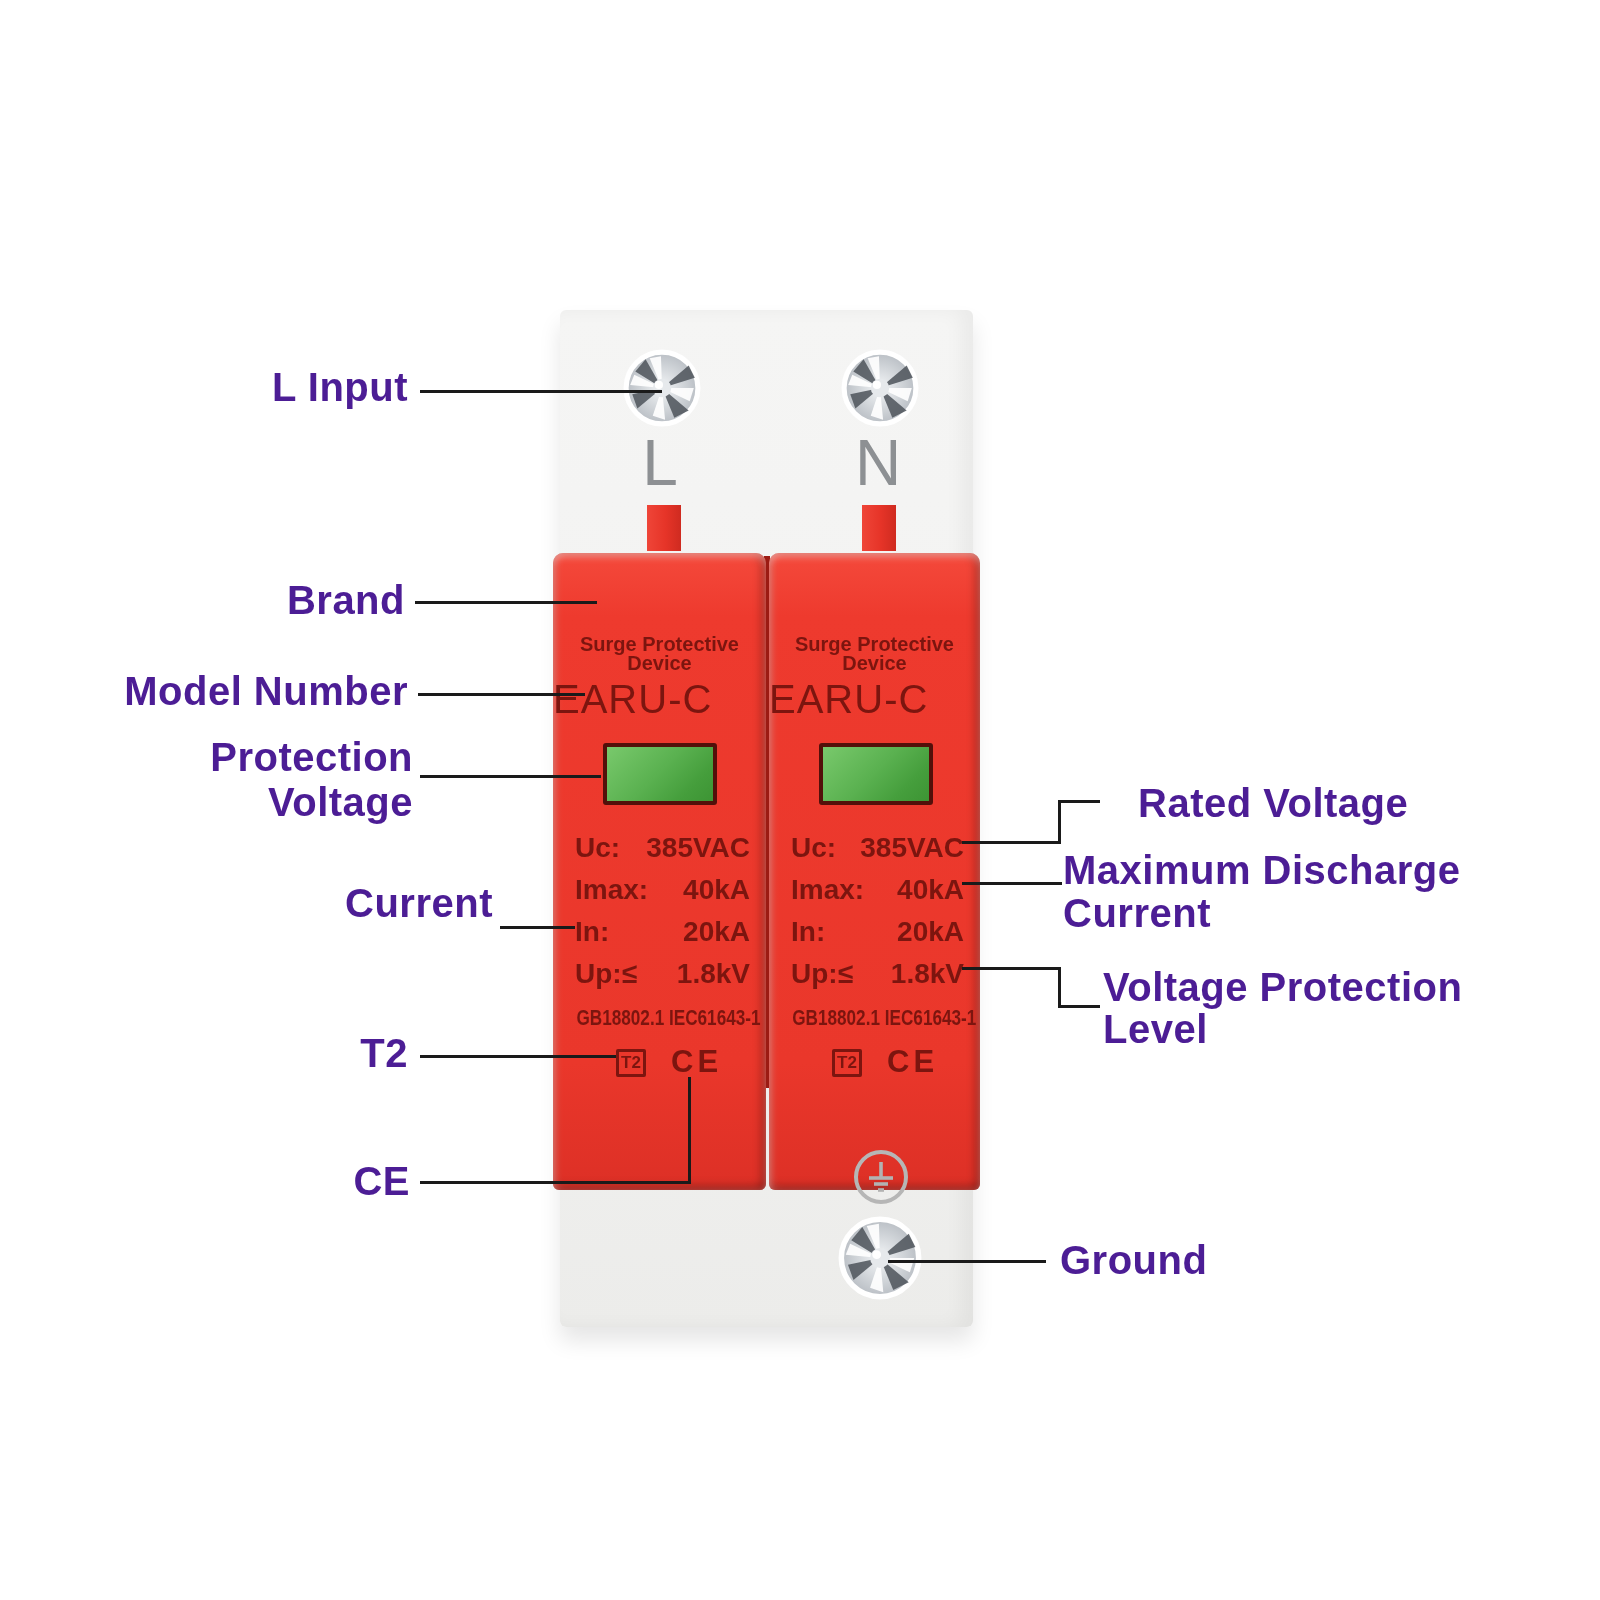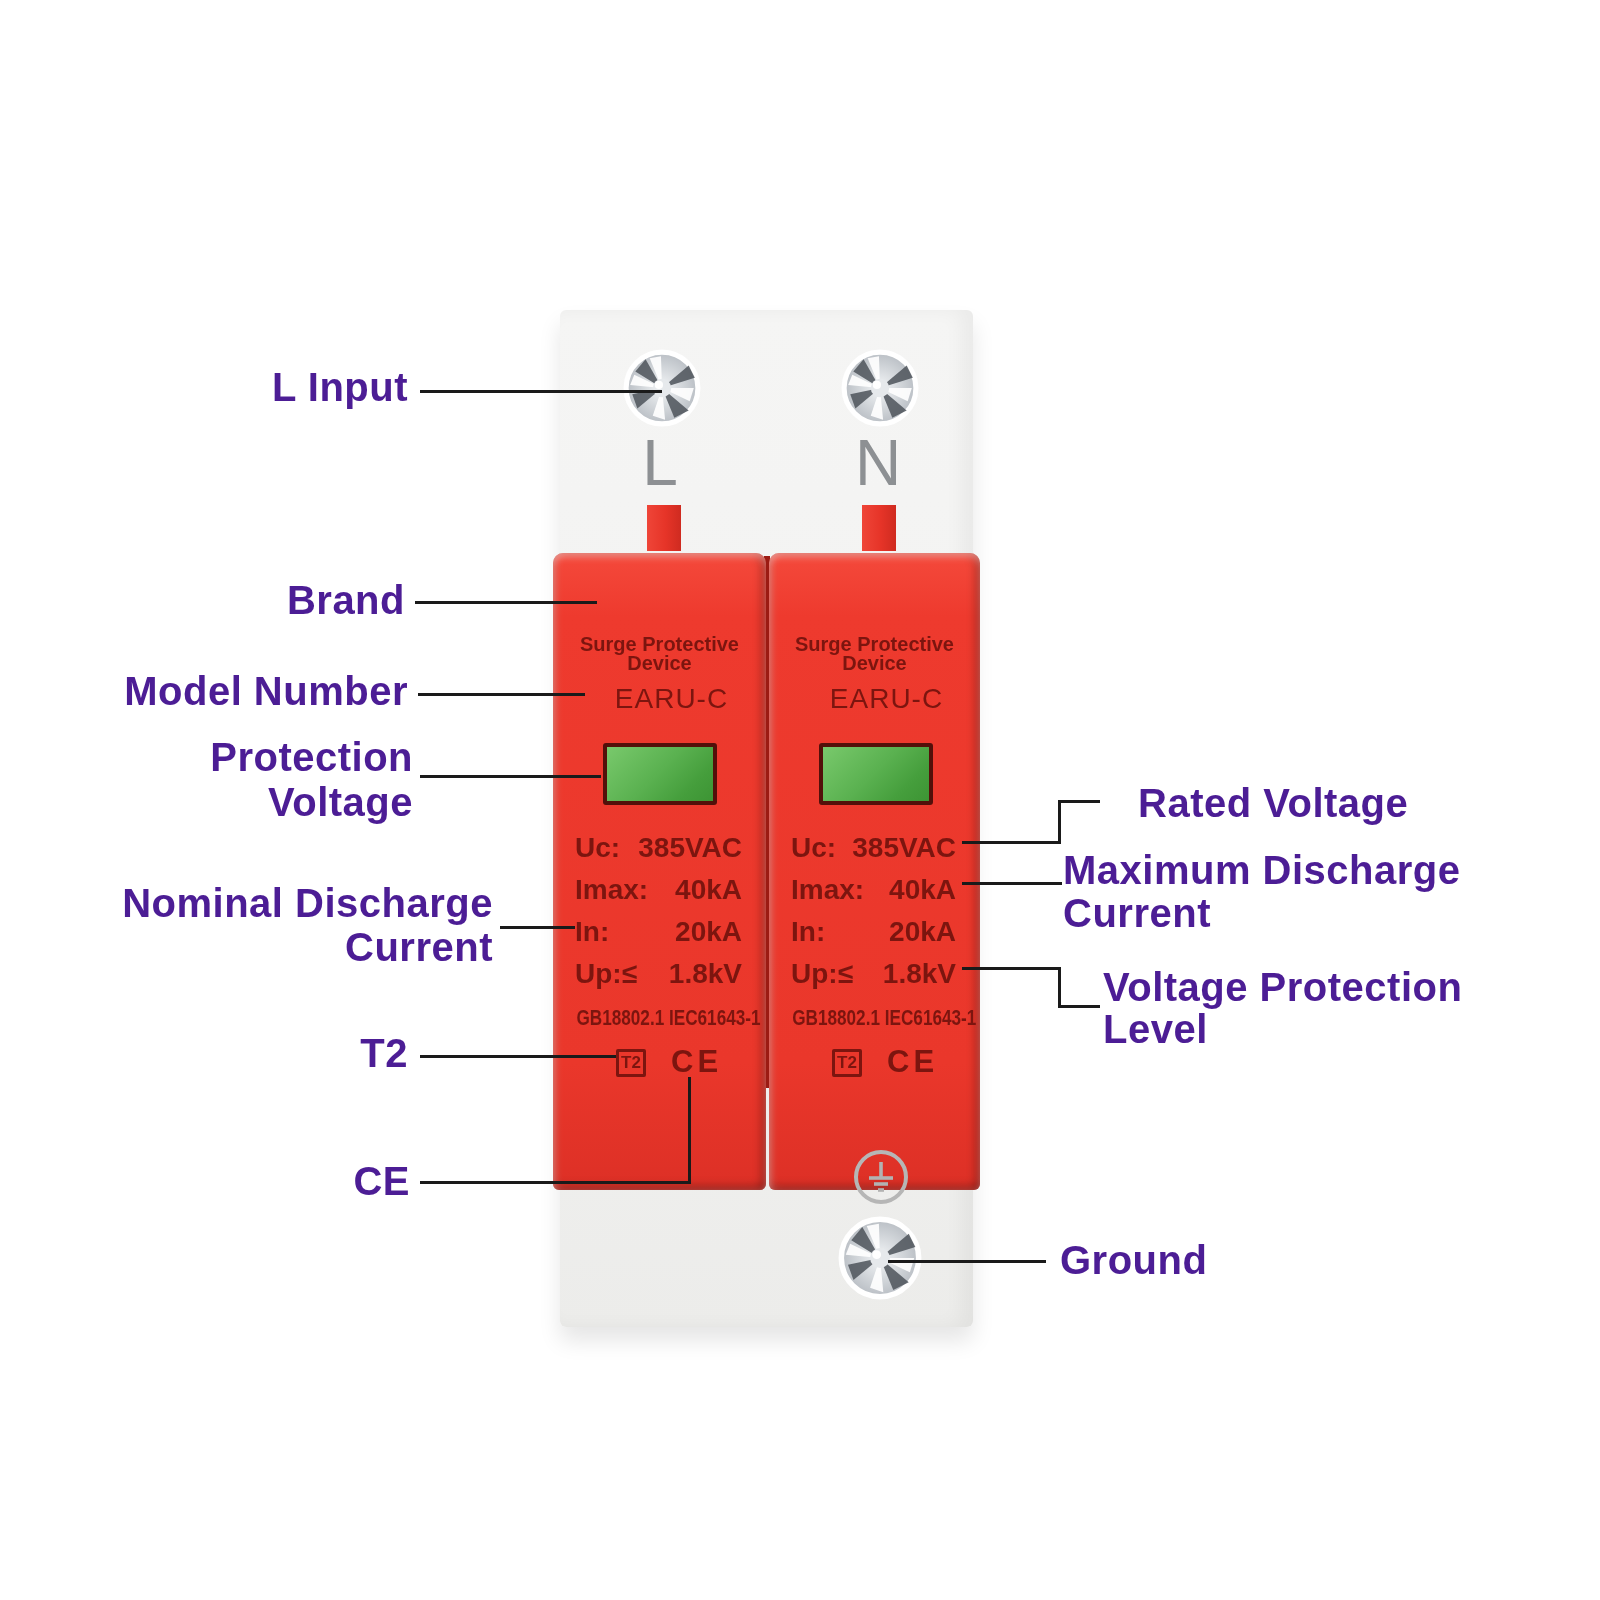--- a/index.html
+++ b/index.html
@@ -46,30 +46,30 @@
     background:linear-gradient(180deg,#f4493b 0%,#ee3a2e 10%,#ea372b 80%,#dd3026 100%);
     border-radius:10px 10px 6px 6px;
     box-shadow:inset 0 5px 6px rgba(255,255,255,0.30),
                inset 4px 0 7px rgba(255,255,255,0.18),
                inset -6px 0 9px rgba(0,0,0,0.18),
                inset 0 -5px 8px rgba(0,0,0,0.22);
     color:#7c150f;
   }
   .mod-header{position:absolute;top:82px;left:0;right:0;text-align:center;
     font-size:20px;line-height:19px;font-weight:bold;}
-  .mod-model{position:absolute;top:124px;left:0;right:0;text-align:center;
-    font-size:28px;line-height:44px;font-weight:400;letter-spacing:1px;margin-left:24px;}
+  .mod-model{position:absolute;top:124px;left:0;right:0;
+    font-size:40px;line-height:44px;font-weight:400;letter-spacing:1px;}
   .mod-window{
     position:absolute;top:190px;left:50px;width:114px;height:62px;box-sizing:border-box;
     border:4px solid #53100a;border-radius:3px;
     background:linear-gradient(135deg,#79c96c 0%,#5ab150 48%,#459e3c 78%,#3d9434 100%);
   }
   .mod-specs{position:absolute;top:274px;left:0;right:0;}
   .spec-row{display:flex;justify-content:space-between;line-height:42px;
-    padding:0 24px 0 22px;font-size:28px;font-weight:bold;}
+    padding:0 16px 0 22px;font-size:28px;font-weight:bold;}
   .mod-standards{position:absolute;top:453px;left:0;right:0;text-align:center;
     font-size:22px;font-weight:bold;line-height:24px;white-space:nowrap;
     transform:scaleX(0.78);transform-origin:50% 50%;}
   .t2box{
     position:absolute;top:496px;left:63px;width:30px;height:28px;box-sizing:border-box;
     border:3px solid #7c150f;border-radius:2px;display:flex;align-items:center;justify-content:center;
     font-size:17px;font-weight:bold;
   }
   .cemark{
     position:absolute;top:492px;left:118px;font-size:31px;line-height:34px;
@@ -92,21 +92,20 @@
   <div class="lbl ra" style="right:1195px;top:578px;">Brand</div>
 
   <div class="lbl ra" style="right:1192px;top:669px;">Model Number</div>
 
   <div class="lbl ra" style="right:1187px;top:735px;">
     <span>Protection</span>
     <span>Voltage</span>
   </div>
 
   <div class="lbl ra" style="right:1107px;top:881px;line-height:44px;">
-    <span>Nominal Discharge</span>
     <span>Current</span>
   </div>
 
   <div class="lbl ra" style="right:1192px;top:1031px;">T2</div>
 
   <div class="lbl ra" style="right:1190px;top:1159px;">CE</div>
 
   <div class="lbl" style="left:1138px;top:781px;">Rated Voltage</div>
 
   <div class="lbl" style="left:1063px;top:849px;line-height:43px;">

